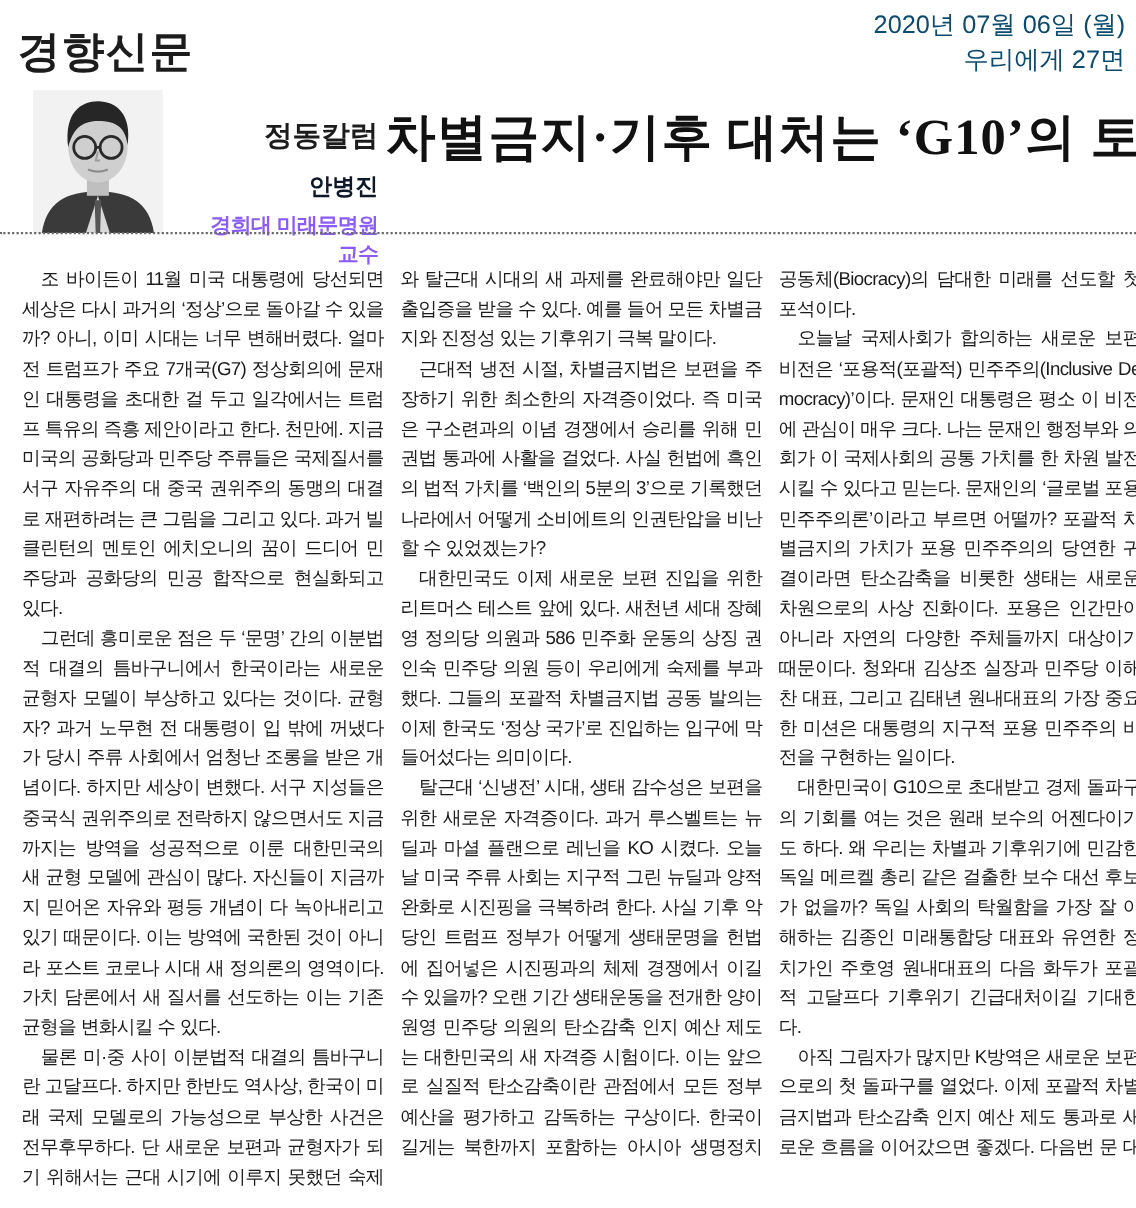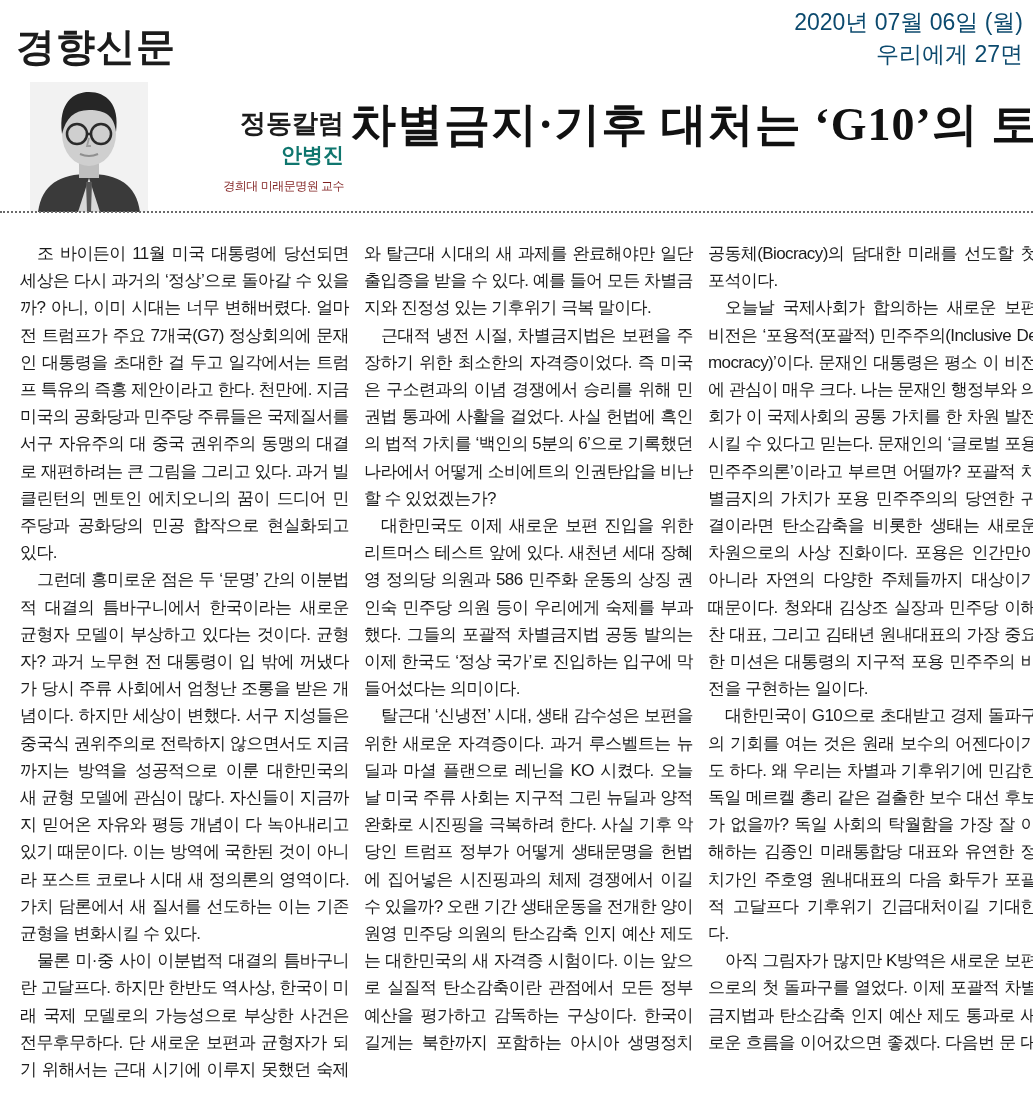--- a/index.html
+++ b/index.html
@@ -39,22 +39,22 @@
     overflow: hidden;
     background: #f4f4f4;
   }
   .column-block {
     position: absolute;
     left: 174px; top: 106px;
     width: 170px;
     text-align: right;
   }
   .column-name { font-size: 26px; font-weight: 800; color: #1c1c1c; }
-  .author-name { font-size: 21px; font-weight: 700; color: #0f766e; }
-  .author-affiliation { font-size: 12px; font-weight: 400; margin-top: 9px; color: #7f1d1d; letter-spacing: -0.5px; }
+  .author-name { font-size: 21px; font-weight: 700; margin-top: 14px; color: #0f172a; }
+  .author-affiliation { font-size: 19px; font-weight: 700; margin-top: 9px; color: #8b5cf6; letter-spacing: -0.5px; }
   .headline {
     position: absolute;
     left: 350px; top: 94px;
     width: 680px;
     font-family: "Liberation Serif", "DejaVu Serif", serif;
     font-size: 46px;
     font-weight: 700;
     letter-spacing: 1px;
     color: #111;
     text-align: center;
@@ -133,21 +133,21 @@
   </div>
 
   <h1 class="headline">차별금지·기후 대처는 ‘G10’의 토대</h1>
 
   <div class="divider"></div>
 
   <div class="article-body">
       <p>조 바이든이 11월 미국 대통령에 당선되면 세상은 다시 과거의 ‘정상’으로 돌아갈 수 있을까? 아니, 이미 시대는 너무 변해버렸다. 얼마 전 트럼프가 주요 7개국(G7) 정상회의에 문재인 대통령을 초대한 걸 두고 일각에서는 트럼프 특유의 즉흥 제안이라고 한다. 천만에. 지금 미국의 공화당과 민주당 주류들은 국제질서를 서구 자유주의 대 중국 권위주의 동맹의 대결로 재편하려는 큰 그림을 그리고 있다. 과거 빌 클린턴의 멘토인 에치오니의 꿈이 드디어 민주당과 공화당의 민공 합작으로 현실화되고 있다.</p>
       <p>그런데 흥미로운 점은 두 ‘문명’ 간의 이분법적 대결의 틈바구니에서 한국이라는 새로운 균형자 모델이 부상하고 있다는 것이다. 균형자? 과거 노무현 전 대통령이 입 밖에 꺼냈다가 당시 주류 사회에서 엄청난 조롱을 받은 개념이다. 하지만 세상이 변했다. 서구 지성들은 중국식 권위주의로 전락하지 않으면서도 지금까지는 방역을 성공적으로 이룬 대한민국의 새 균형 모델에 관심이 많다. 자신들이 지금까지 믿어온 자유와 평등 개념이 다 녹아내리고 있기 때문이다. 이는 방역에 국한된 것이 아니라 포스트 코로나 시대 새 정의론의 영역이다. 가치 담론에서 새 질서를 선도하는 이는 기존 균형을 변화시킬 수 있다.</p>
       <p>물론 미·중 사이 이분법적 대결의 틈바구니란 고달프다. 하지만 한반도 역사상, 한국이 미래 국제 모델로의 가능성으로 부상한 사건은 전무후무하다. 단 새로운 보편과 균형자가 되기 위해서는 근대 시기에 이루지 못했던 숙제와 탈근대 시대의 새 과제를 완료해야만 일단 출입증을 받을 수 있다. 예를 들어 모든 차별금지와 진정성 있는 기후위기 극복 말이다.</p>
-      <p>근대적 냉전 시절, 차별금지법은 보편을 주장하기 위한 최소한의 자격증이었다. 즉 미국은 구소련과의 이념 경쟁에서 승리를 위해 민권법 통과에 사활을 걸었다. 사실 헌법에 흑인의 법적 가치를 ‘백인의 5분의 6’으로 기록했던 나라에서 어떻게 소비에트의 인권탄압을 비난할 수 있었겠는가?</p>
+      <p>근대적 냉전 시절, 차별금지법은 보편을 주장하기 위한 최소한의 자격증이었다. 즉 미국은 구소련과의 이념 경쟁에서 승리를 위해 민권법 통과에 사활을 걸었다. 사실 헌법에 흑인의 법적 가치를 ‘백인의 5분의 3’으로 기록했던 나라에서 어떻게 소비에트의 인권탄압을 비난할 수 있었겠는가?</p>
       <p>대한민국도 이제 새로운 보편 진입을 위한 리트머스 테스트 앞에 있다. 새천년 세대 장혜영 정의당 의원과 586 민주화 운동의 상징 권인숙 민주당 의원 등이 우리에게 숙제를 부과했다. 그들의 포괄적 차별금지법 공동 발의는 이제 한국도 ‘정상 국가’로 진입하는 입구에 막 들어섰다는 의미이다.</p>
       <p>탈근대 ‘신냉전’ 시대, 생태 감수성은 보편을 위한 새로운 자격증이다. 과거 루스벨트는 뉴딜과 마셜 플랜으로 레닌을 KO 시켰다. 오늘날 미국 주류 사회는 지구적 그린 뉴딜과 양적 완화로 시진핑을 극복하려 한다. 사실 기후 악당인 트럼프 정부가 어떻게 생태문명을 헌법에 집어넣은 시진핑과의 체제 경쟁에서 이길 수 있을까? 오랜 기간 생태운동을 전개한 양이원영 민주당 의원의 탄소감축 인지 예산 제도는 대한민국의 새 자격증 시험이다. 이는 앞으로 실질적 탄소감축이란 관점에서 모든 정부 예산을 평가하고 감독하는 구상이다. 한국이 길게는 북한까지 포함하는 아시아 생명정치 공동체(Biocracy)의 담대한 미래를 선도할 첫 포석이다.</p>
       <p>오늘날 국제사회가 합의하는 새로운 보편 비전은 ‘포용적(포괄적) 민주주의(Inclusive Democracy)’이다. 문재인 대통령은 평소 이 비전에 관심이 매우 크다. 나는 문재인 행정부와 의회가 이 국제사회의 공통 가치를 한 차원 발전시킬 수 있다고 믿는다. 문재인의 ‘글로벌 포용 민주주의론’이라고 부르면 어떨까? 포괄적 차별금지의 가치가 포용 민주주의의 당연한 귀결이라면 탄소감축을 비롯한 생태는 새로운 차원으로의 사상 진화이다. 포용은 인간만이 아니라 자연의 다양한 주체들까지 대상이기 때문이다. 청와대 김상조 실장과 민주당 이해찬 대표, 그리고 김태년 원내대표의 가장 중요한 미션은 대통령의 지구적 포용 민주주의 비전을 구현하는 일이다.</p>
       <p>대한민국이 G10으로 초대받고 경제 돌파구의 기회를 여는 것은 원래 보수의 어젠다이기도 하다. 왜 우리는 차별과 기후위기에 민감한 독일 메르켈 총리 같은 걸출한 보수 대선 후보가 없을까? 독일 사회의 탁월함을 가장 잘 이해하는 김종인 미래통합당 대표와 유연한 정치가인 주호영 원내대표의 다음 화두가 포괄적 고달프다 기후위기 긴급대처이길 기대한다.</p>
       <p>아직 그림자가 많지만 K방역은 새로운 보편으로의 첫 돌파구를 열었다. 이제 포괄적 차별금지법과 탄소감축 인지 예산 제도 통과로 새로운 흐름을 이어갔으면 좋겠다. 다음번 문 대통령의 평양 연설이나 미 상·하원 합동연설은 글로벌 포용(포괄) 민주주의가 어떨까?</p>
     </div>
 
 </div>
 
 </body></html>

